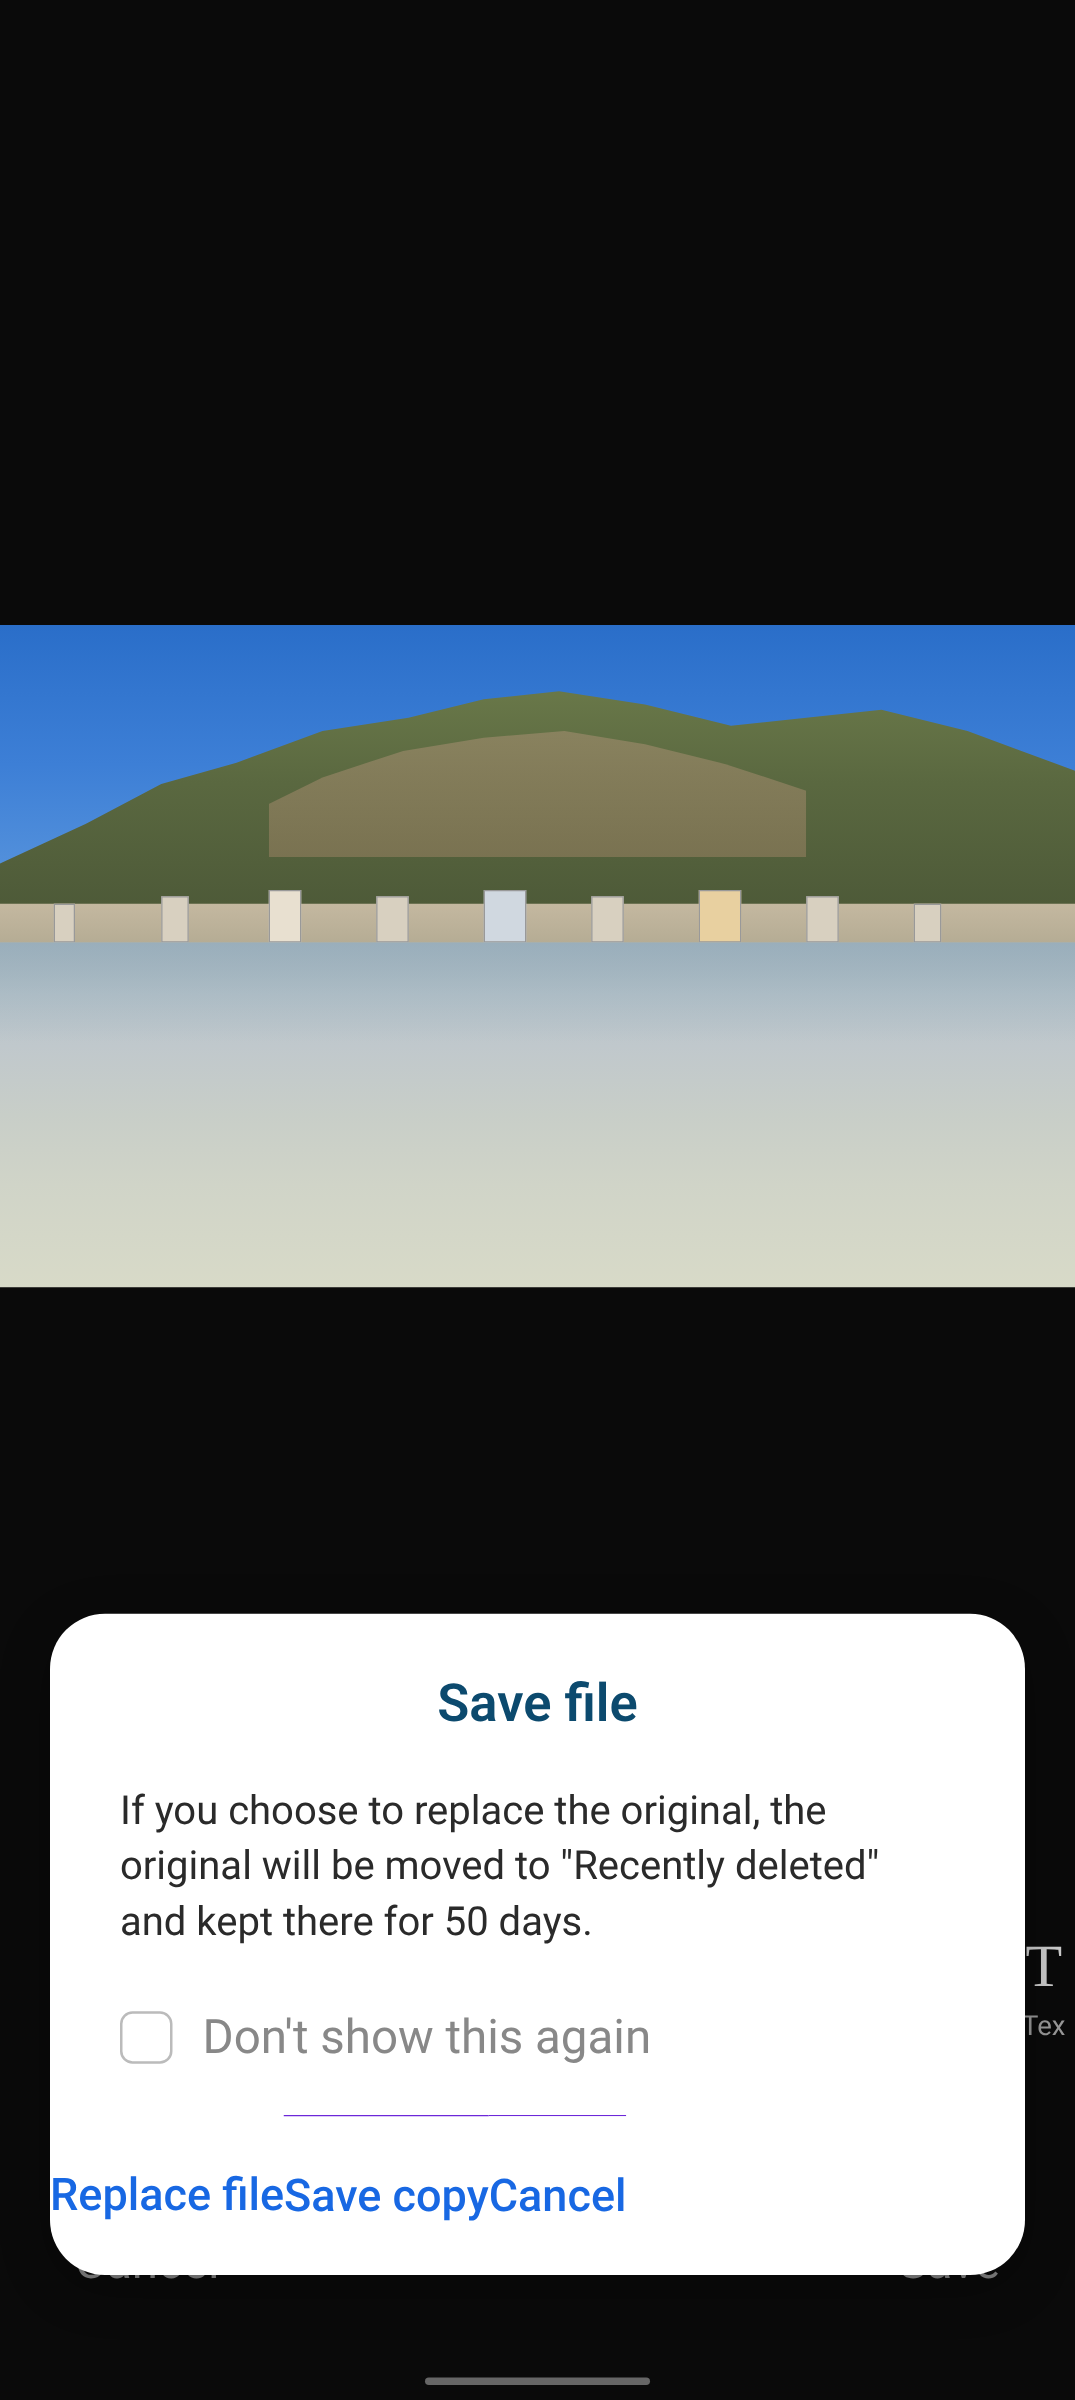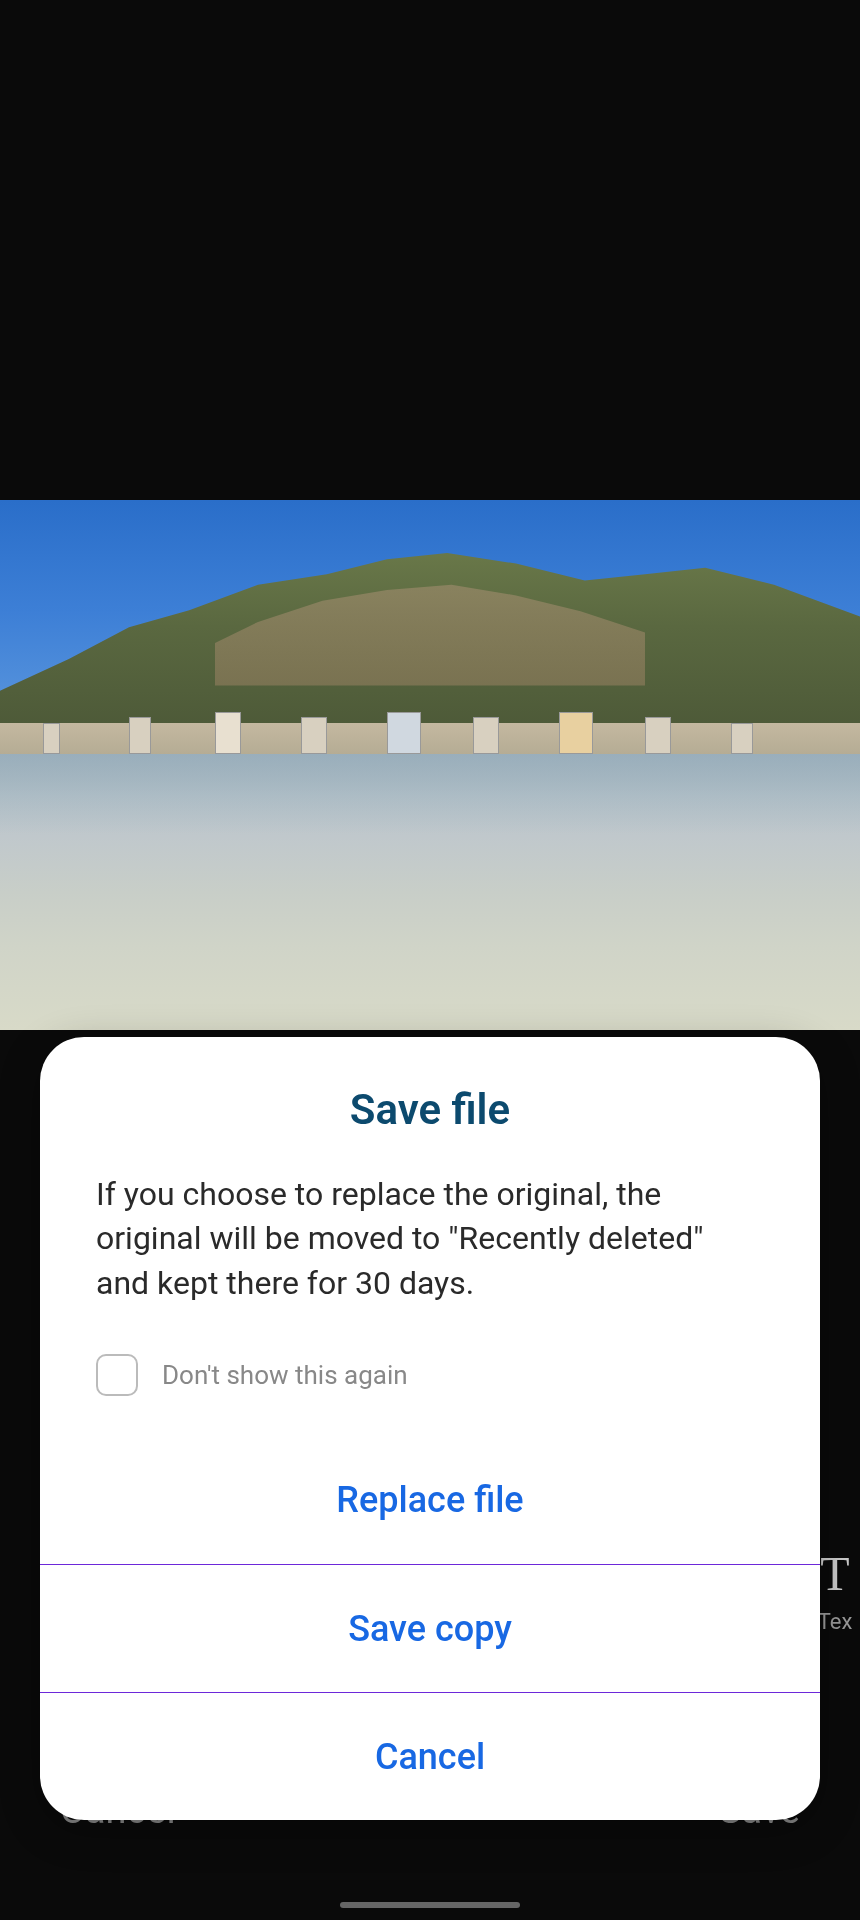--- a/index.html
+++ b/index.html
@@ -198,27 +198,27 @@
     .checkbox {
       width: 42px;
       height: 42px;
       border: 2.5px solid #bbb;
       border-radius: 10px;
       background: #fff;
       flex-shrink: 0;
     }
     
     .checkbox-label {
-      font-size: 26px;
+      font-size: 38px;
       color: #888;
     }
     
     .dialog-buttons {
       display: flex;
-      flex-direction: column;
+      flex-direction: row;
     }
     
     .dialog-button {
       height: 128px;
       display: flex;
       align-items: center;
       justify-content: center;
       font-size: 36px;
       font-weight: 500;
       color: #1868e3;
@@ -275,21 +275,21 @@
 </div>
 
 <div class="bottom-bar">
   <span>Cancel</span>
   <span>Save</span>
 </div>
 
 <div class="dialog-overlay">
   <div class="dialog">
     <div class="dialog-title">Save file</div>
-    <div class="dialog-body">If you choose to replace the original, the original will be moved to "Recently deleted" and kept there for 30 days.</div>
+    <div class="dialog-body">If you choose to replace the original, the original will be moved to "Recently deleted" and kept there for 50 days.</div>
     <div class="checkbox-row">
       <div class="checkbox"></div>
       <span class="checkbox-label">Don't show this again</span>
     </div>
     <div class="dialog-buttons">
       <div class="dialog-button">Replace file</div>
       <div class="dialog-button">Save copy</div>
       <div class="dialog-button">Cancel</div>
     </div>
   </div>

